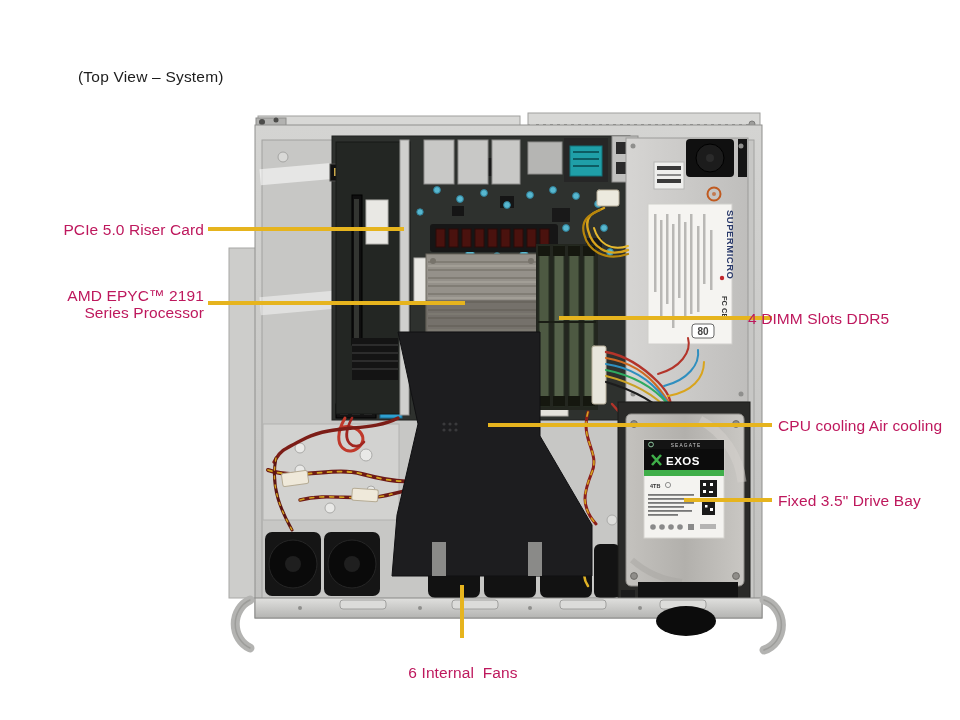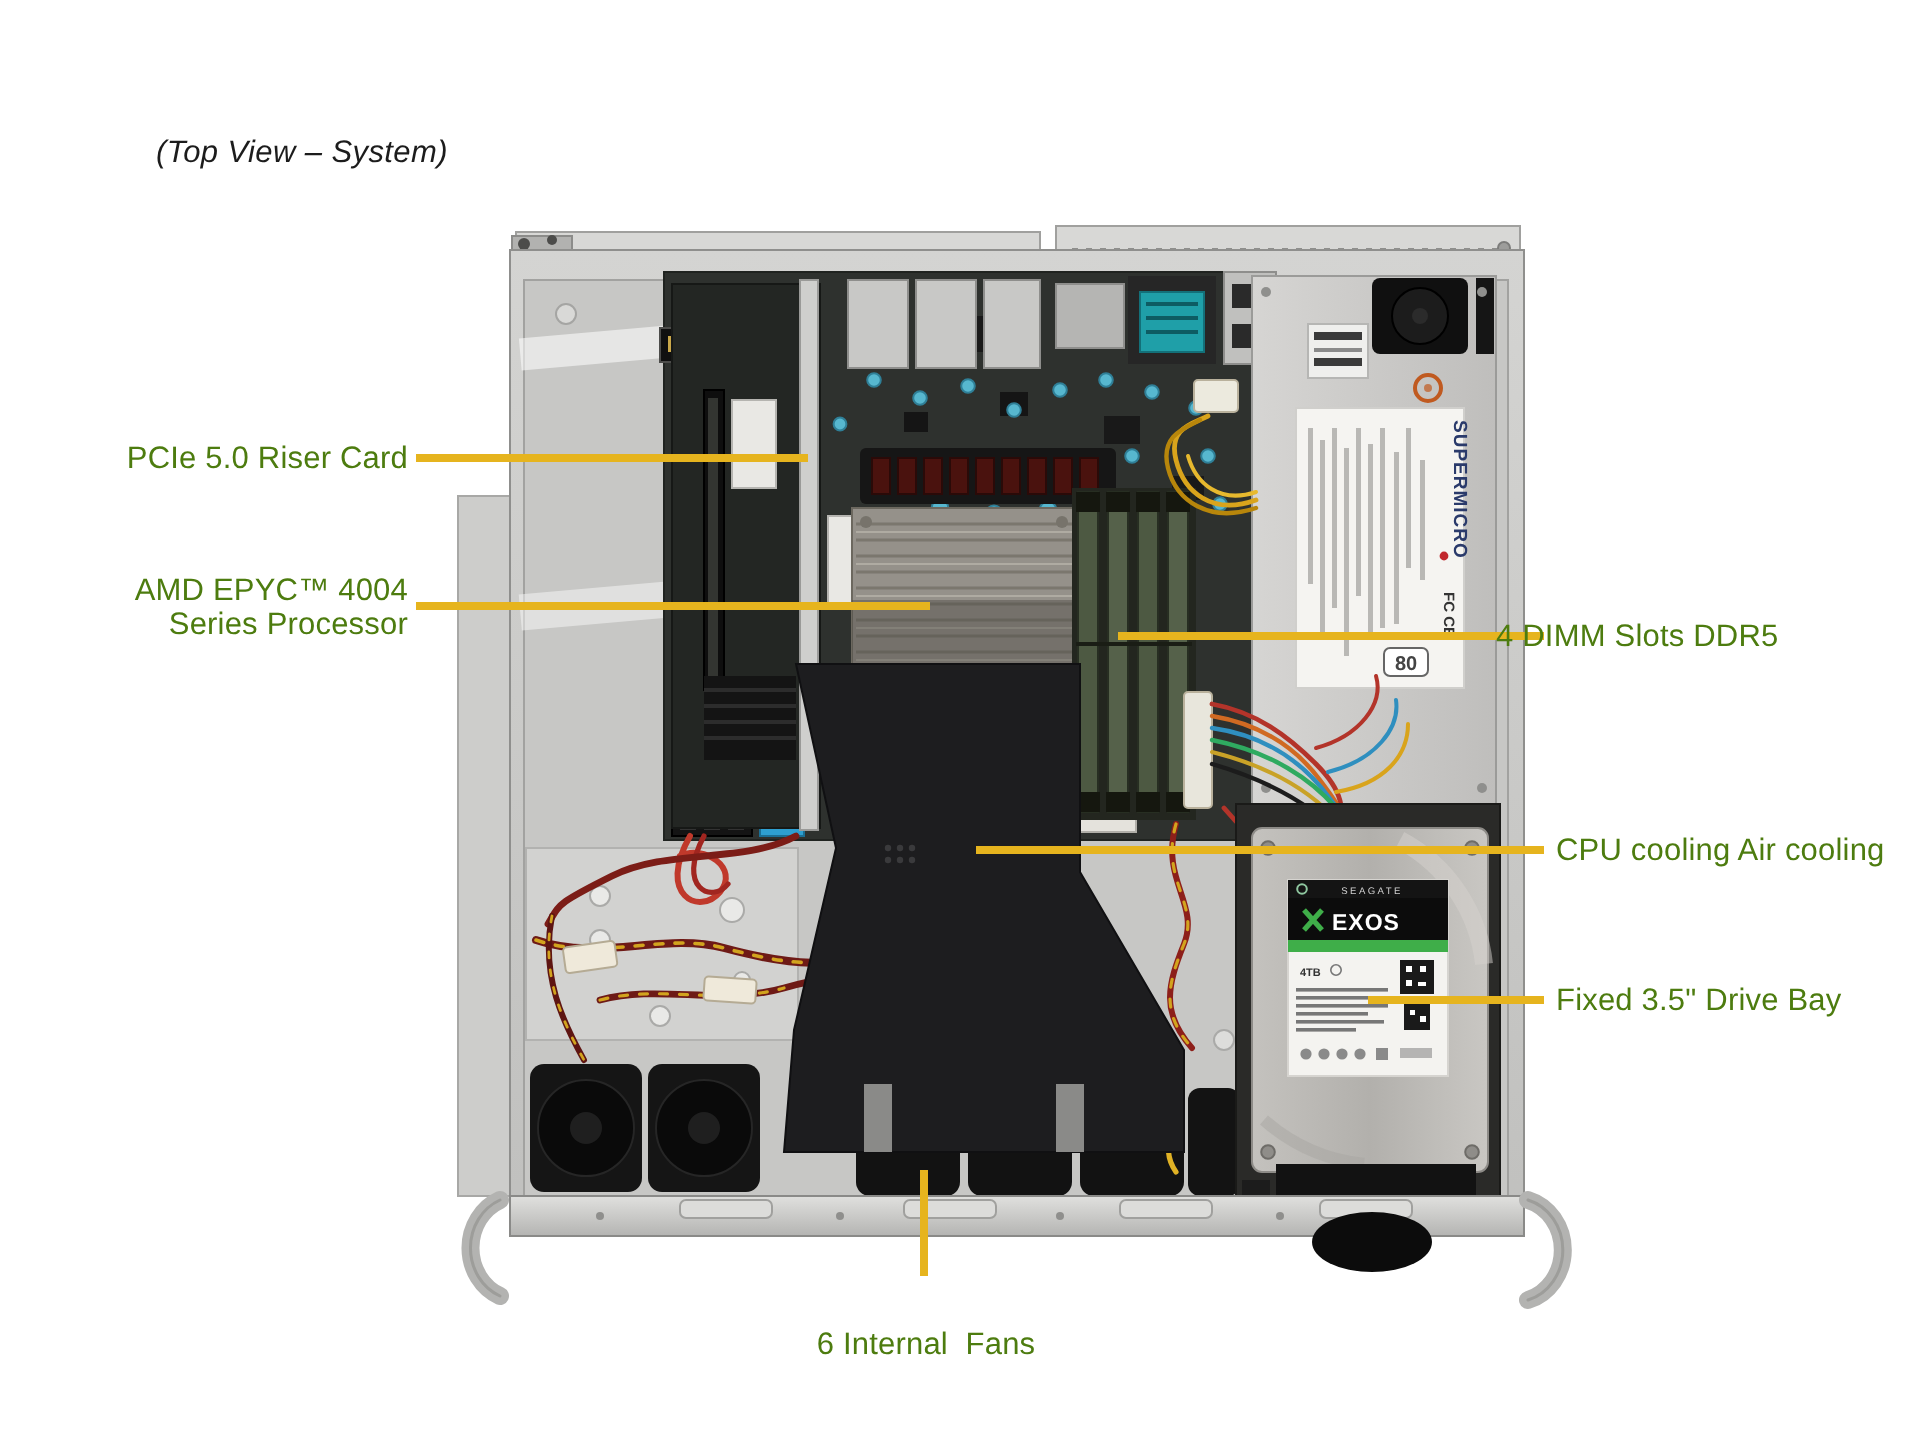--- a/index.html
+++ b/index.html
@@ -2,25 +2,25 @@
 <html style="--callout-line: #e6b41e; --chassis-metal: #c9c9c7; --motherboard-pcb: #2e312e; --air-shroud: #1d1d1f; --drive-label-green: #3fae49; --capacitor-teal: #57b7cf;"><head>
 <meta charset="utf-8">
 <style>
   html,body{margin:0;padding:0;}
   body{
     width:960px;height:720px;background:#ffffff;position:relative;overflow:hidden;
     font-family:"Liberation Sans", sans-serif;
   }
   .page{position:absolute;inset:0;}
   .figure-title{
-    position:absolute;left:78px;top:68px;font-size:15.5px;font-style:italic;
+    position:absolute;left:78px;top:68px;font-size:15.5px;
     color:#1c1c1c;letter-spacing:.2px;white-space:pre;
   }
   .callout-label{
-    position:absolute;font-size:15.5px;line-height:17px;color:#4d7c0f;
+    position:absolute;font-size:15.5px;line-height:17px;color:#be185d;
     white-space:pre-wrap;letter-spacing:.1px;
   }
   .align-right{text-align:right;}
   .align-center{text-align:center;}
   .callout-line{position:absolute;background:var(--callout-line,#e6b41e);}
   svg{position:absolute;left:0;top:0;}
 </style>
 </head>
 <body>
 
@@ -410,20 +410,20 @@
   <div class="figure-title">(Top View – System)</div>
 
   <div class="callout-line" style="left:208px;top:227px;width:196px;height:4px;"></div>
   <div class="callout-line" style="left:208px;top:301px;width:257px;height:4px;"></div>
   <div class="callout-line" style="left:559px;top:316px;width:213px;height:4px;"></div>
   <div class="callout-line" style="left:488px;top:423px;width:284px;height:4px;"></div>
   <div class="callout-line" style="left:684px;top:498px;width:88px;height:4px;"></div>
   <div class="callout-line" style="left:460px;top:585px;width:4px;height:53px;"></div>
 
   <div class="callout-label align-right" style="left:40px;top:221px;width:164px;">PCIe 5.0 Riser Card</div>
-  <div class="callout-label align-right" style="left:40px;top:287px;width:164px;">AMD EPYC™ 4004
+  <div class="callout-label align-right" style="left:40px;top:287px;width:164px;">AMD EPYC™ 2191
 Series Processor</div>
   <div class="callout-label" style="left:748px;top:310px;">4 DIMM Slots DDR5</div>
   <div class="callout-label" style="left:778px;top:417px;">CPU cooling Air cooling</div>
   <div class="callout-label" style="left:778px;top:492px;">Fixed 3.5" Drive Bay</div>
   <div class="callout-label align-center" style="left:385px;top:664px;width:156px;">6 Internal  Fans</div>
 
 </div>
 
 </body></html>

